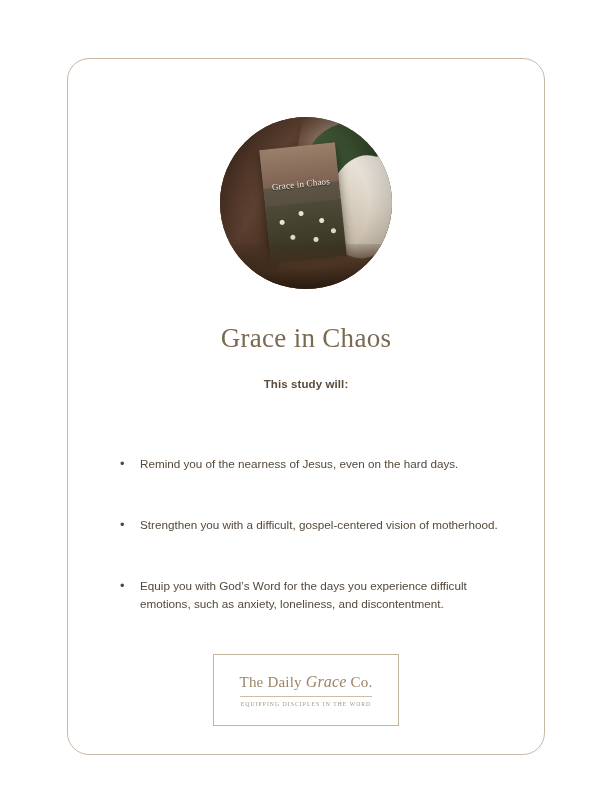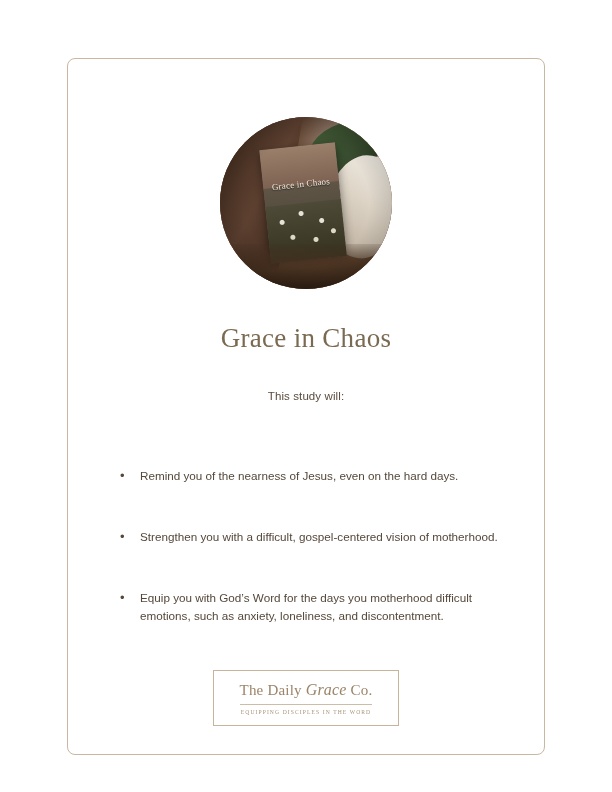--- a/index.html
+++ b/index.html
@@ -22,21 +22,21 @@
     background: #ffffff;
   }
 
   .card {
     position: absolute;
     left: 67px;
     top: 58px;
     width: 478px;
     height: 697px;
     border: 1px solid #c9b7a3;
-    border-radius: 8px;
+    border-radius: 22px;
     box-sizing: border-box;
     background: #ffffff;
   }
 
   .card-inner {
     position: absolute;
     left: 0;
     top: 0;
     width: 100%;
     height: 100%;
@@ -157,24 +157,24 @@
     margin-top: 34px;
     font-family: "Liberation Serif", serif;
     font-size: 27px;
     font-weight: 400;
     color: #7b6a52;
     letter-spacing: 0.3px;
     text-align: center;
   }
 
   .subtitle {
-    margin-top: 36px;
+    margin-top: 24px;
     font-family: "Liberation Sans", sans-serif;
     font-size: 11.5px;
-    font-weight: normal;
+    font-weight: bold;
     color: #5a4b3c;
     text-align: center;
     letter-spacing: 0.1px;
   }
 
   .bullets {
     margin: 22px 0 0 0;
     padding: 0;
     list-style: none;
     width: 388px;
@@ -196,21 +196,21 @@
     font-size: 13px;
     color: #55483a;
   }
 
   .footer-logo {
     position: absolute;
     left: 50%;
     transform: translateX(-50%);
     bottom: 28px;
     width: 186px;
-    height: 56px;
+    height: 72px;
     border: 1px solid #c6b49f;
     box-sizing: border-box;
     display: flex;
     flex-direction: column;
     align-items: center;
     justify-content: center;
   }
   .logo-main {
     font-family: "Liberation Serif", serif;
     font-size: 15px;
@@ -257,21 +257,21 @@
         <div class="photo-vignette"></div>
       </div>
 
       <div class="title">Grace in Chaos</div>
 
       <div class="subtitle">This study will:</div>
 
       <ul class="bullets">
         <li class="bullet">Remind you of the nearness of Jesus, even on the hard days.</li>
         <li class="bullet">Strengthen you with a difficult, gospel-centered vision of motherhood.</li>
-        <li class="bullet">Equip you with God’s Word for the days you motherhood difficult emotions, such as anxiety, loneliness, and discontentment.</li>
+        <li class="bullet">Equip you with God’s Word for the days you experience difficult emotions, such as anxiety, loneliness, and discontentment.</li>
       </ul>
 
       <div class="footer-logo">
         <div class="logo-main">
           <span>The Daily</span>
           <span class="script">Grace</span>
           <span>Co.</span>
         </div>
         <div class="logo-rule"></div>
         <div class="logo-tag">EQUIPPING DISCIPLES IN THE WORD</div>

